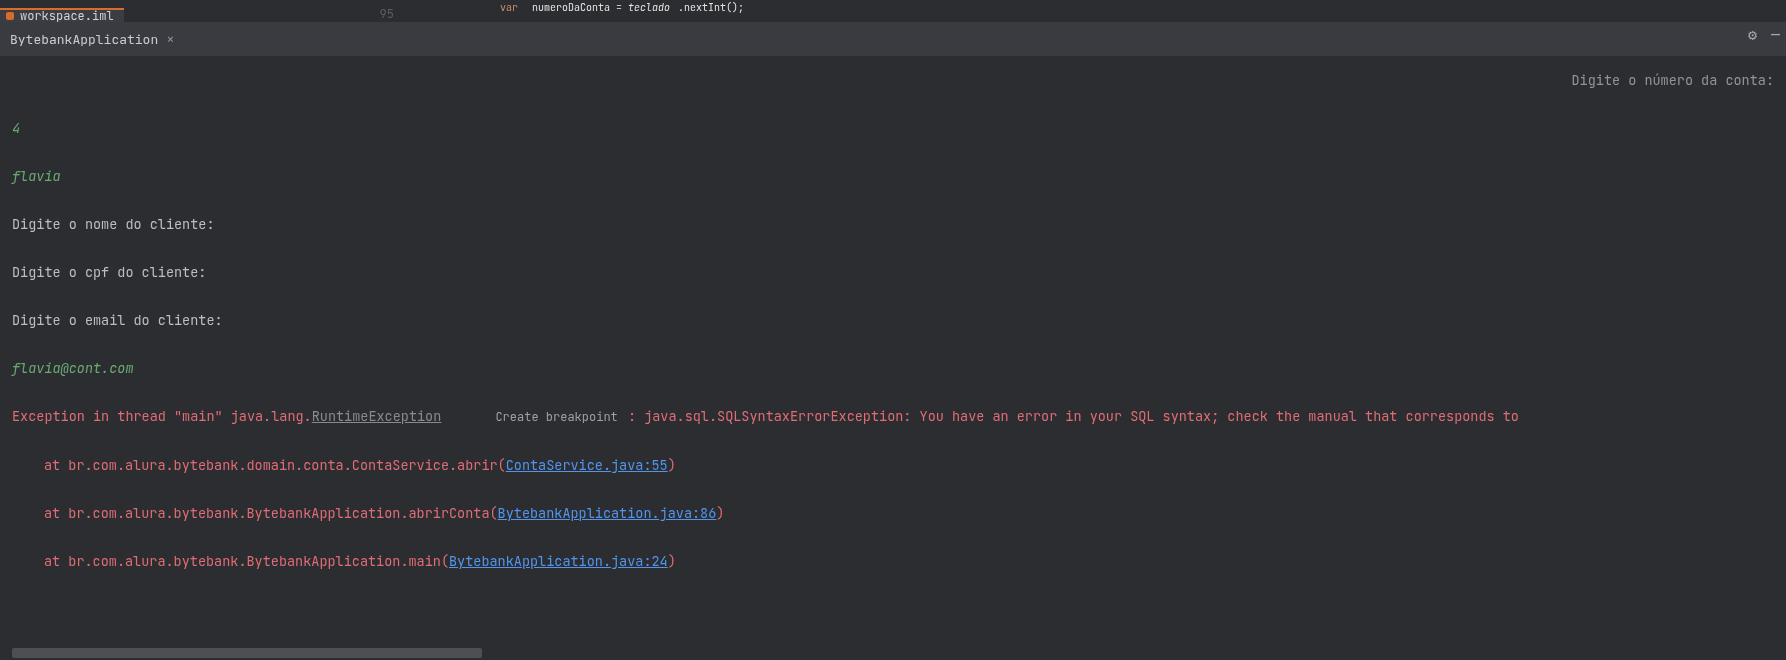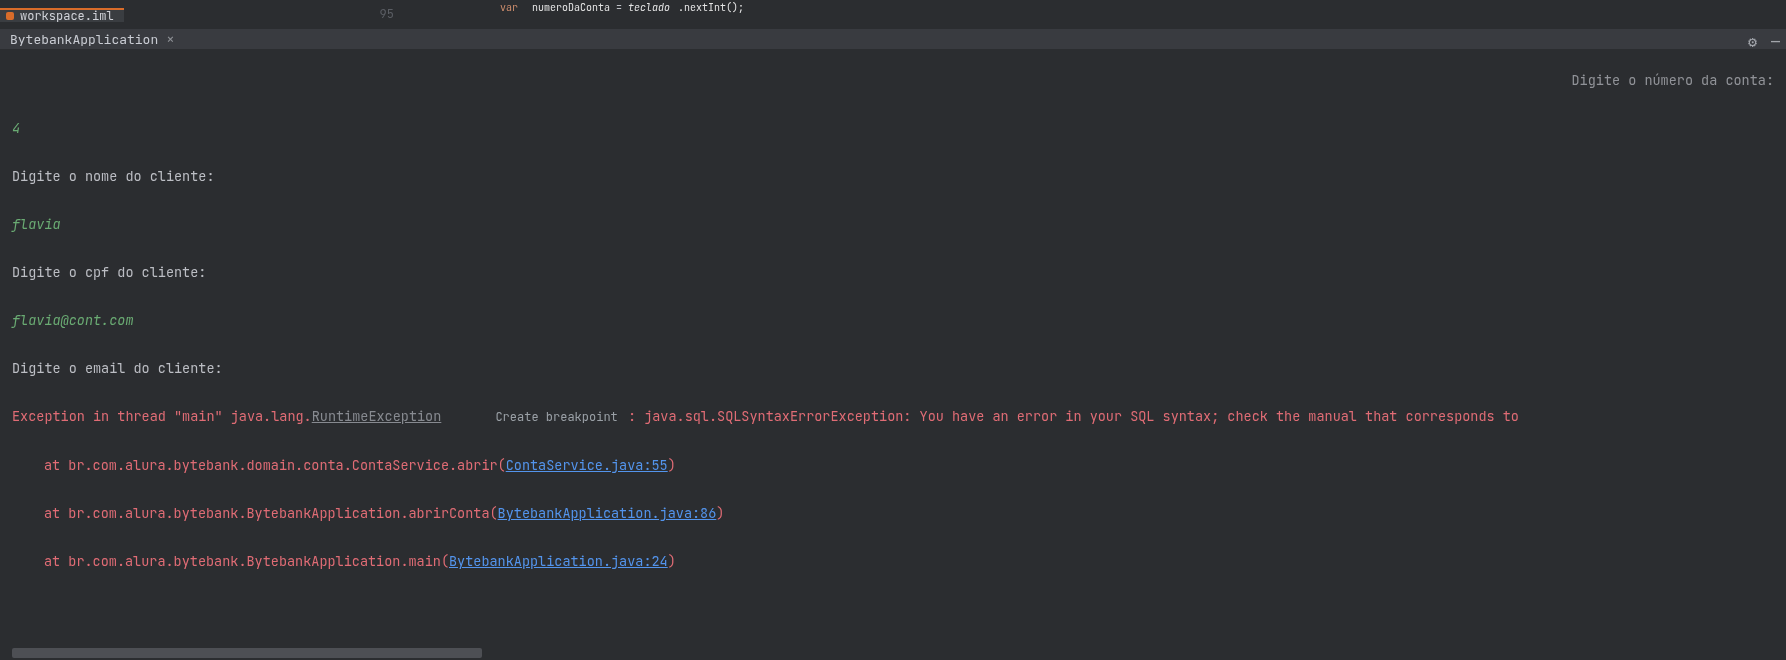--- a/index.html
+++ b/index.html
@@ -6,24 +6,24 @@
   html, body {
     width: 1786px;
     height: 660px;
     background: #2b2d30;
     font-family: "JetBrains Mono", "Consolas", "Menlo", monospace;
     font-size: 13px;
     color: #bcbec4;
     overflow: hidden;
   }
   .top-strip {
-    height: 29px;
+    height: 22px;
     background: #2b2d30;
     display: flex;
-    align-items: center;
+    align-items: flex-end;
   }
   .fragment-tab {
     display: inline-flex;
     align-items: center;
     height: 14px;
     padding: 0 10px 0 6px;
     background: #3a3d41;
     border-top: 2px solid #d96c2a;
     color: #d0d2d8;
     font-size: 12px;
@@ -56,21 +56,21 @@
     align-items: center;
     font-size: 10px;
     white-space: pre;
   }
   .kw { color: #cf8e6d; }
   .id { color: #e5e5e5; margin-left: 8px; }
   .it { font-style: italic; color: #e5e5e5; }
   .op { color: #bcbec4; }
 
   .tab-bar {
-    height: 20px;
+    height: 34px;
     background: #393b40;
     display: flex;
     align-items: center;
     padding-left: 8px;
     position: relative;
   }
   .run-tab {
     display: inline-flex;
     align-items: center;
     height: 26px;
@@ -163,25 +163,25 @@
   </div>
   <div class="right-icons">
     <span class="gear-icon">⚙</span>
     <span class="minus-icon">—</span>
   </div>
 </div>
 
 <div class="console">
 <span class="line cut">Digite o número da conta:</span>
 <span class="line input">4</span>
+<span class="line input">flavia</span>
 <span class="line prompt">Digite o nome do cliente:</span>
-<span class="line input">flavia</span>
 <span class="line prompt">Digite o cpf do cliente:</span>
+<span class="line prompt">Digite o email do cliente:</span>
 <span class="line input">flavia@cont.com</span>
-<span class="line prompt">Digite o email do cliente:</span>
 <span class="line"><span class="err">Exception in thread "main" java.lang.</span><span class="link-dim">RuntimeException</span> <span class="badge">Create breakpoint</span><span class="err"> : java.sql.SQLSyntaxErrorException: You have an error in your SQL syntax; check the manual that corresponds to</span></span>
 <span class="line indent1"><span class="err">at br.com.alura.bytebank.domain.conta.ContaService.abrir(</span><span class="link">ContaService.java:55</span><span class="paren">)</span></span>
 <span class="line indent1"><span class="err">at br.com.alura.bytebank.BytebankApplication.abrirConta(</span><span class="link">BytebankApplication.java:86</span><span class="paren">)</span></span>
 <span class="line indent1"><span class="err">at br.com.alura.bytebank.BytebankApplication.main(</span><span class="link">BytebankApplication.java:24</span><span class="paren">)</span></span>
 <span class="line"> </span>
 
 
 
 
 

